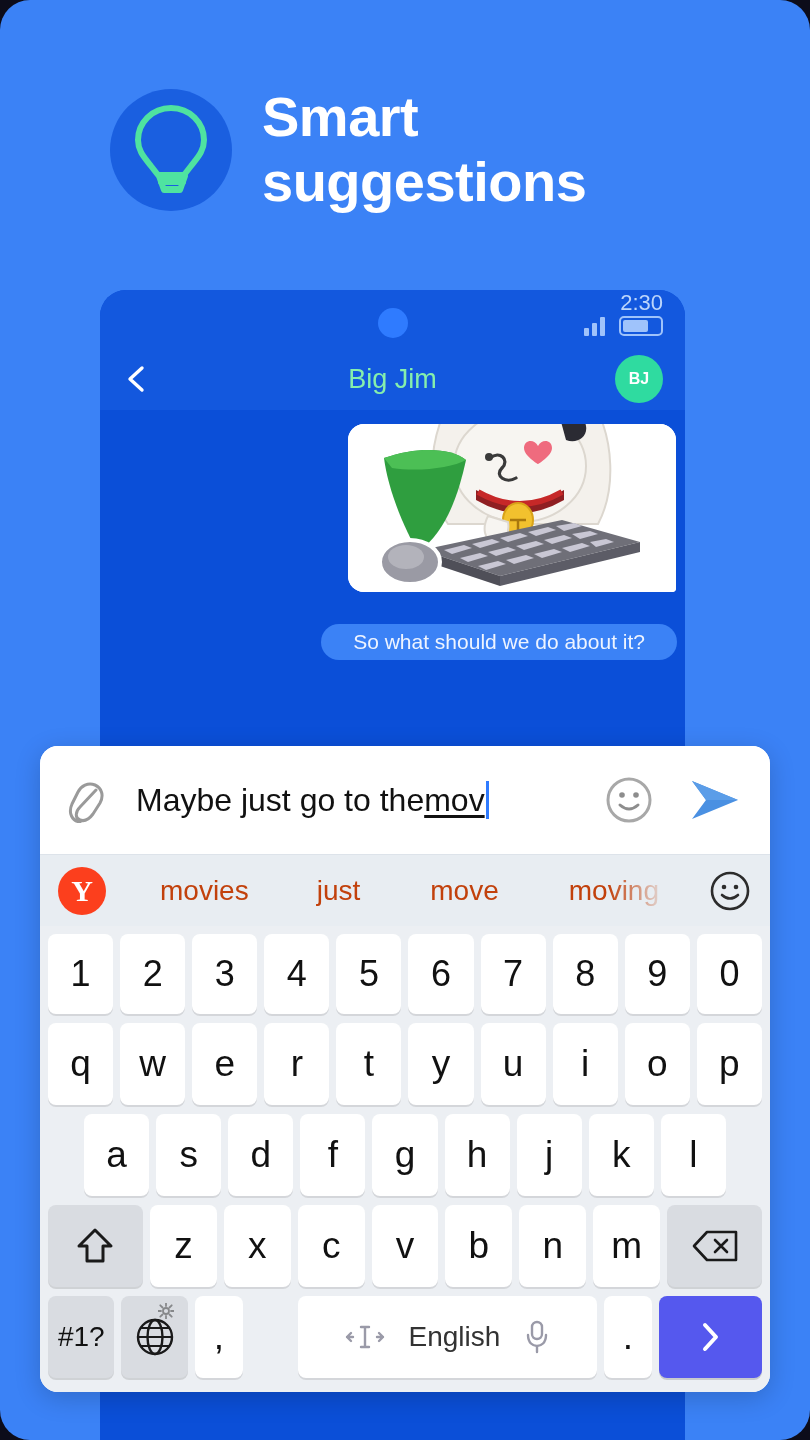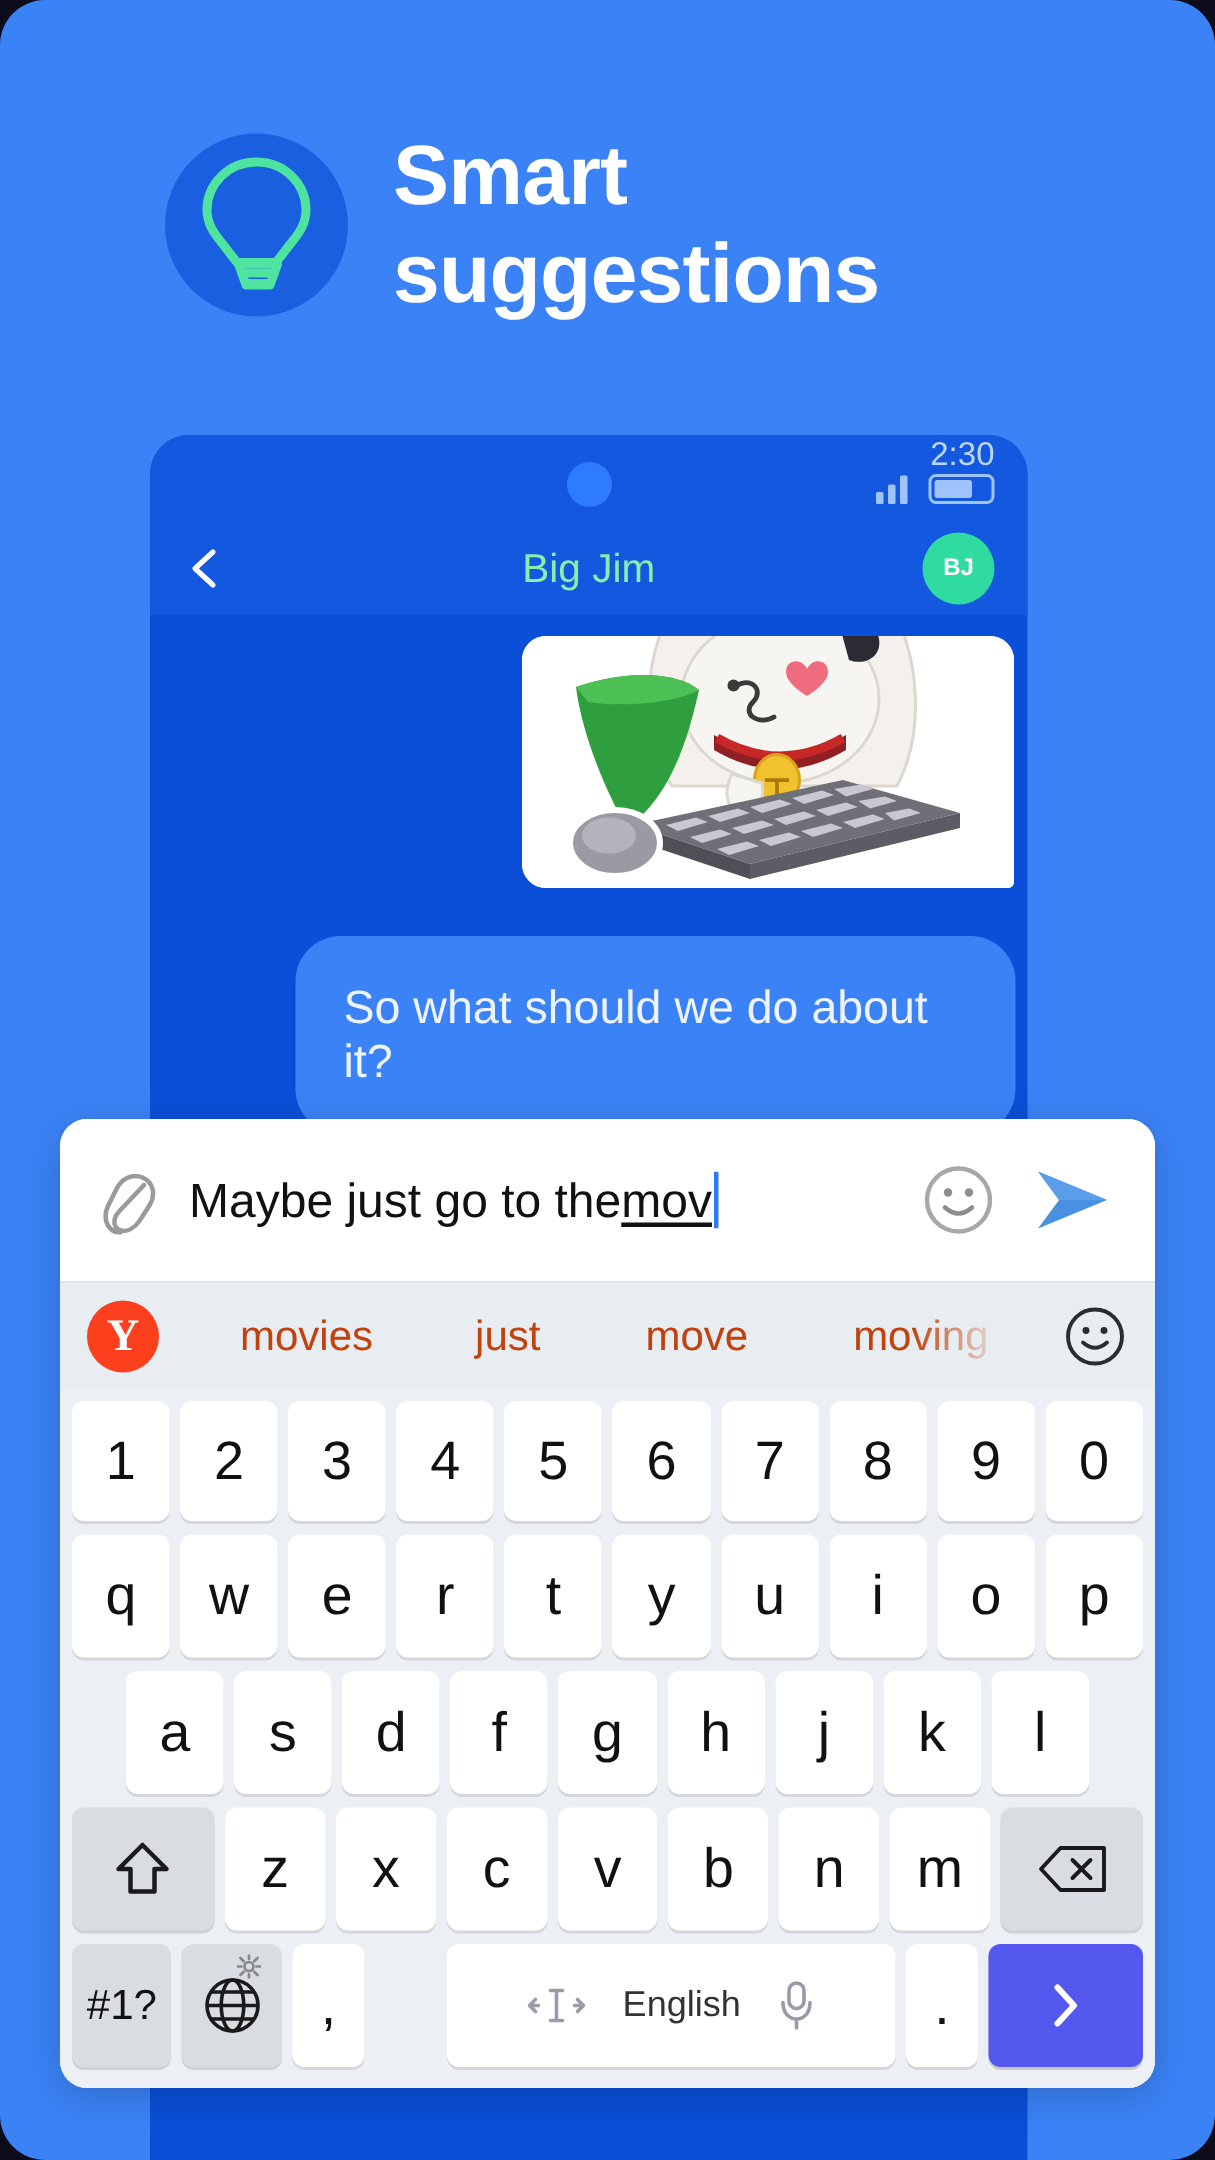--- a/index.html
+++ b/index.html
@@ -104,38 +104,38 @@
     background: #fff; border-radius: 16px 16px 4px 16px;
     overflow: hidden;
   }
   .sticker-wrap svg { display: block; width: 100%; height: 100%; }
 
   .bubble {
     margin: 32px 0 0 auto; margin-right: 8px;
     width: fit-content; max-width: 480px;
     background: #3b82f6; color: #eef4ff;
     border-radius: 30px;
-    padding: 30px 32px;
-    font-size: 31px;
+    padding: 6px 32px;
+    font-size: 21px;
   }
 
   
   .kbd-panel {
     position: absolute;
     left: 40px; bottom: 48px;
     width: 730px;
     background: #ffffff;
     border-radius: 18px;
     overflow: hidden;
     box-shadow: 0 6px 26px rgba(0,0,0,0.18);
   }
 
   .input-row {
     height: 108px; display: flex; align-items: center;
-    padding: 0 26px; gap: 10px; background: #fff;
+    padding: 0 26px; gap: 20px; background: #fff;
   }
   .clip-icon { width: 40px; height: 46px; flex: none; cursor: pointer; }
   .input-text {
     flex: 1; font-size: 32px; color: #111;
     display: flex; align-items: center;
     white-space: nowrap; overflow: hidden;
     padding-left: 10px;
   }
   .input-text .composing {
     text-decoration: underline; text-underline-offset: 4px;
@@ -187,21 +187,21 @@
     display: flex; align-items: center; justify-content: center;
     font-size: 37px; color: #111;
     box-shadow: 0 2px 0 rgba(0,0,0,0.10);
     cursor: pointer;
     user-select: none;
   }
   .krow.num .key { height: 80px; font-size: 36px; }
   .krow.home { padding: 0 38px; }
   .key.gray { background: #d9dce1; box-shadow: 0 2px 0 rgba(0,0,0,0.12); }
   .key.wide { flex: 1.42 1 0; }
-  .key.space { flex: 4.5 1 0; gap: 24px; font-size: 24px; color: #333; margin-left: 48px; }
+  .key.space { flex: 4.5 1 0; gap: 24px; font-size: 28px; color: #333; margin-left: 48px; }
   .key.narrow { flex: 0.72 1 0; }
   .key.enter {
     flex: 1.55 1 0; background: #5558ee;
     box-shadow: 0 2px 0 rgba(0,0,0,0.15);
   }
   .globe-key { position: relative; }
   .globe-key .gear {
     position: absolute; top: 7px; right: 14px;
     width: 16px; height: 16px; opacity: .55;
   }

